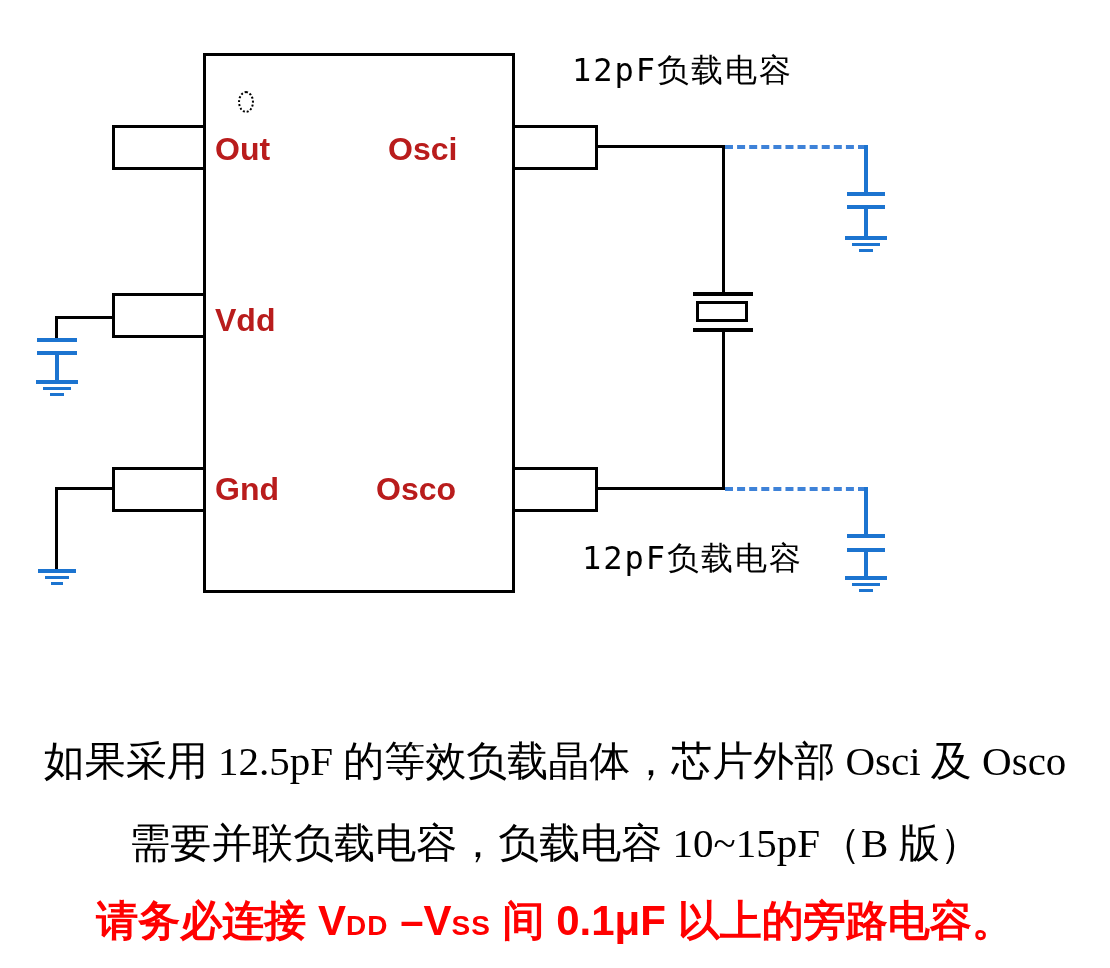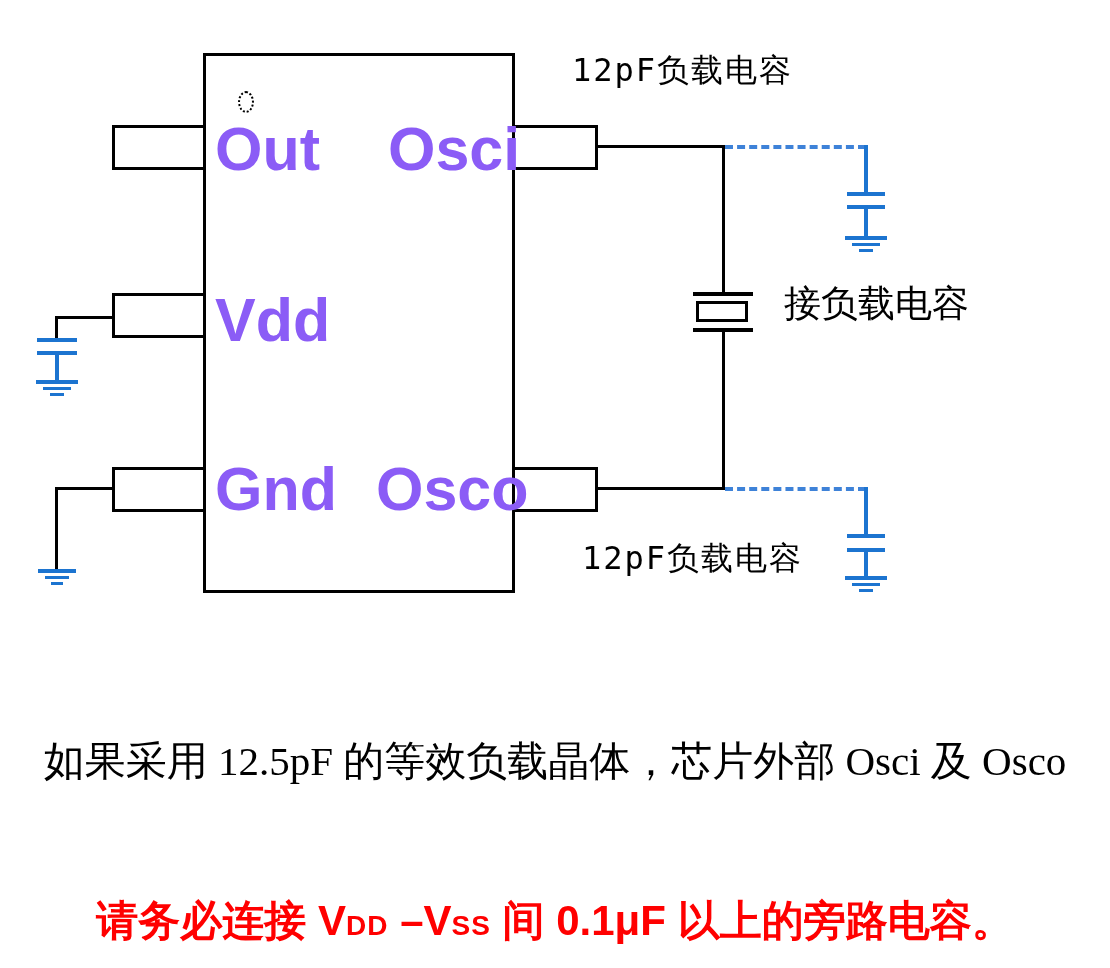--- a/index.html
+++ b/index.html
@@ -6,21 +6,21 @@
   #stage{position:relative;width:1110px;height:968px;background:#ffffff;overflow:hidden;
          font-family:"Liberation Sans",sans-serif;}
   
   .hwire{position:absolute;height:3px;background:#000;}
   .vwire{position:absolute;width:3px;background:#000;}
   
   .chip{position:absolute;left:203px;top:53px;width:312px;height:540px;
         border:3px solid #000;background:#fff;box-sizing:border-box;}
   .pin{position:absolute;border:3px solid #000;background:#fff;box-sizing:border-box;}
   .pin-label{position:absolute;font-family:"Liberation Sans",sans-serif;font-weight:bold;
-             font-size:61px;line-height:46px;color:#8b5cf6;white-space:nowrap;}
+             font-size:32px;line-height:46px;color:#b91c1c;white-space:nowrap;}
   .pin1-dot{position:absolute;left:238px;top:91px;width:16px;height:22px;
             border:2px dotted #000;border-radius:50%;box-sizing:border-box;background:#fff;}
   
   .xtal-plate{position:absolute;height:4px;background:#000;}
   .xtal-body{position:absolute;border:3px solid #000;background:#fff;box-sizing:border-box;}
   
   .bl-h{position:absolute;height:4px;}
   .bl-v{position:absolute;width:4px;}
   .bl-dash{position:absolute;height:0;border-top:4px dashed;}
   
@@ -94,20 +94,20 @@
   <div class="bl-h" style="left:847px;top:534px;width:38px;background:#1c74d0;"></div>
   <div class="bl-h" style="left:847px;top:548px;width:38px;background:#1c74d0;"></div>
   <div class="bl-v" style="left:864px;top:552px;height:25px;background:#1c74d0;"></div>
   <div class="bl-h" style="left:845px;top:576px;width:42px;background:#1c74d0;"></div>
   <div class="bl-h" style="left:852px;top:583px;width:28px;height:3px;background:#1c74d0;"></div>
   <div class="bl-h" style="left:859px;top:589px;width:14px;height:3px;background:#1c74d0;"></div>
 
   <div class="cjk" style="left:572px;top:50px;">12pF负载电容</div>
   <div class="cjk" style="left:582px;top:538px;">12pF负载电容</div>
   <div class="cjk" style="left:784px;top:280px;font-size:37px;line-height:47px;letter-spacing:0;">
-    <div>接负载电容</div>
   </div>
 
   <div class="note-line" style="top:738px;text-align:center;">如果采用 12.5pF 的等效负载晶体，芯片外部 Osci 及 Osco</div>
+  <div class="note-line" style="top:820px;">需要并联负载电容，负载电容 10~15pF（B 版）</div>
 
   <div class="warn-line" style="top:897px;color:#ff0000;"><span>请务必连接 V</span><span class="warn-sub">DD</span><span> –V</span><span class="warn-sub">SS</span><span> 间 0.1μF 以上的旁路电容。</span></div>
 
 </div>
 
 </body></html>

